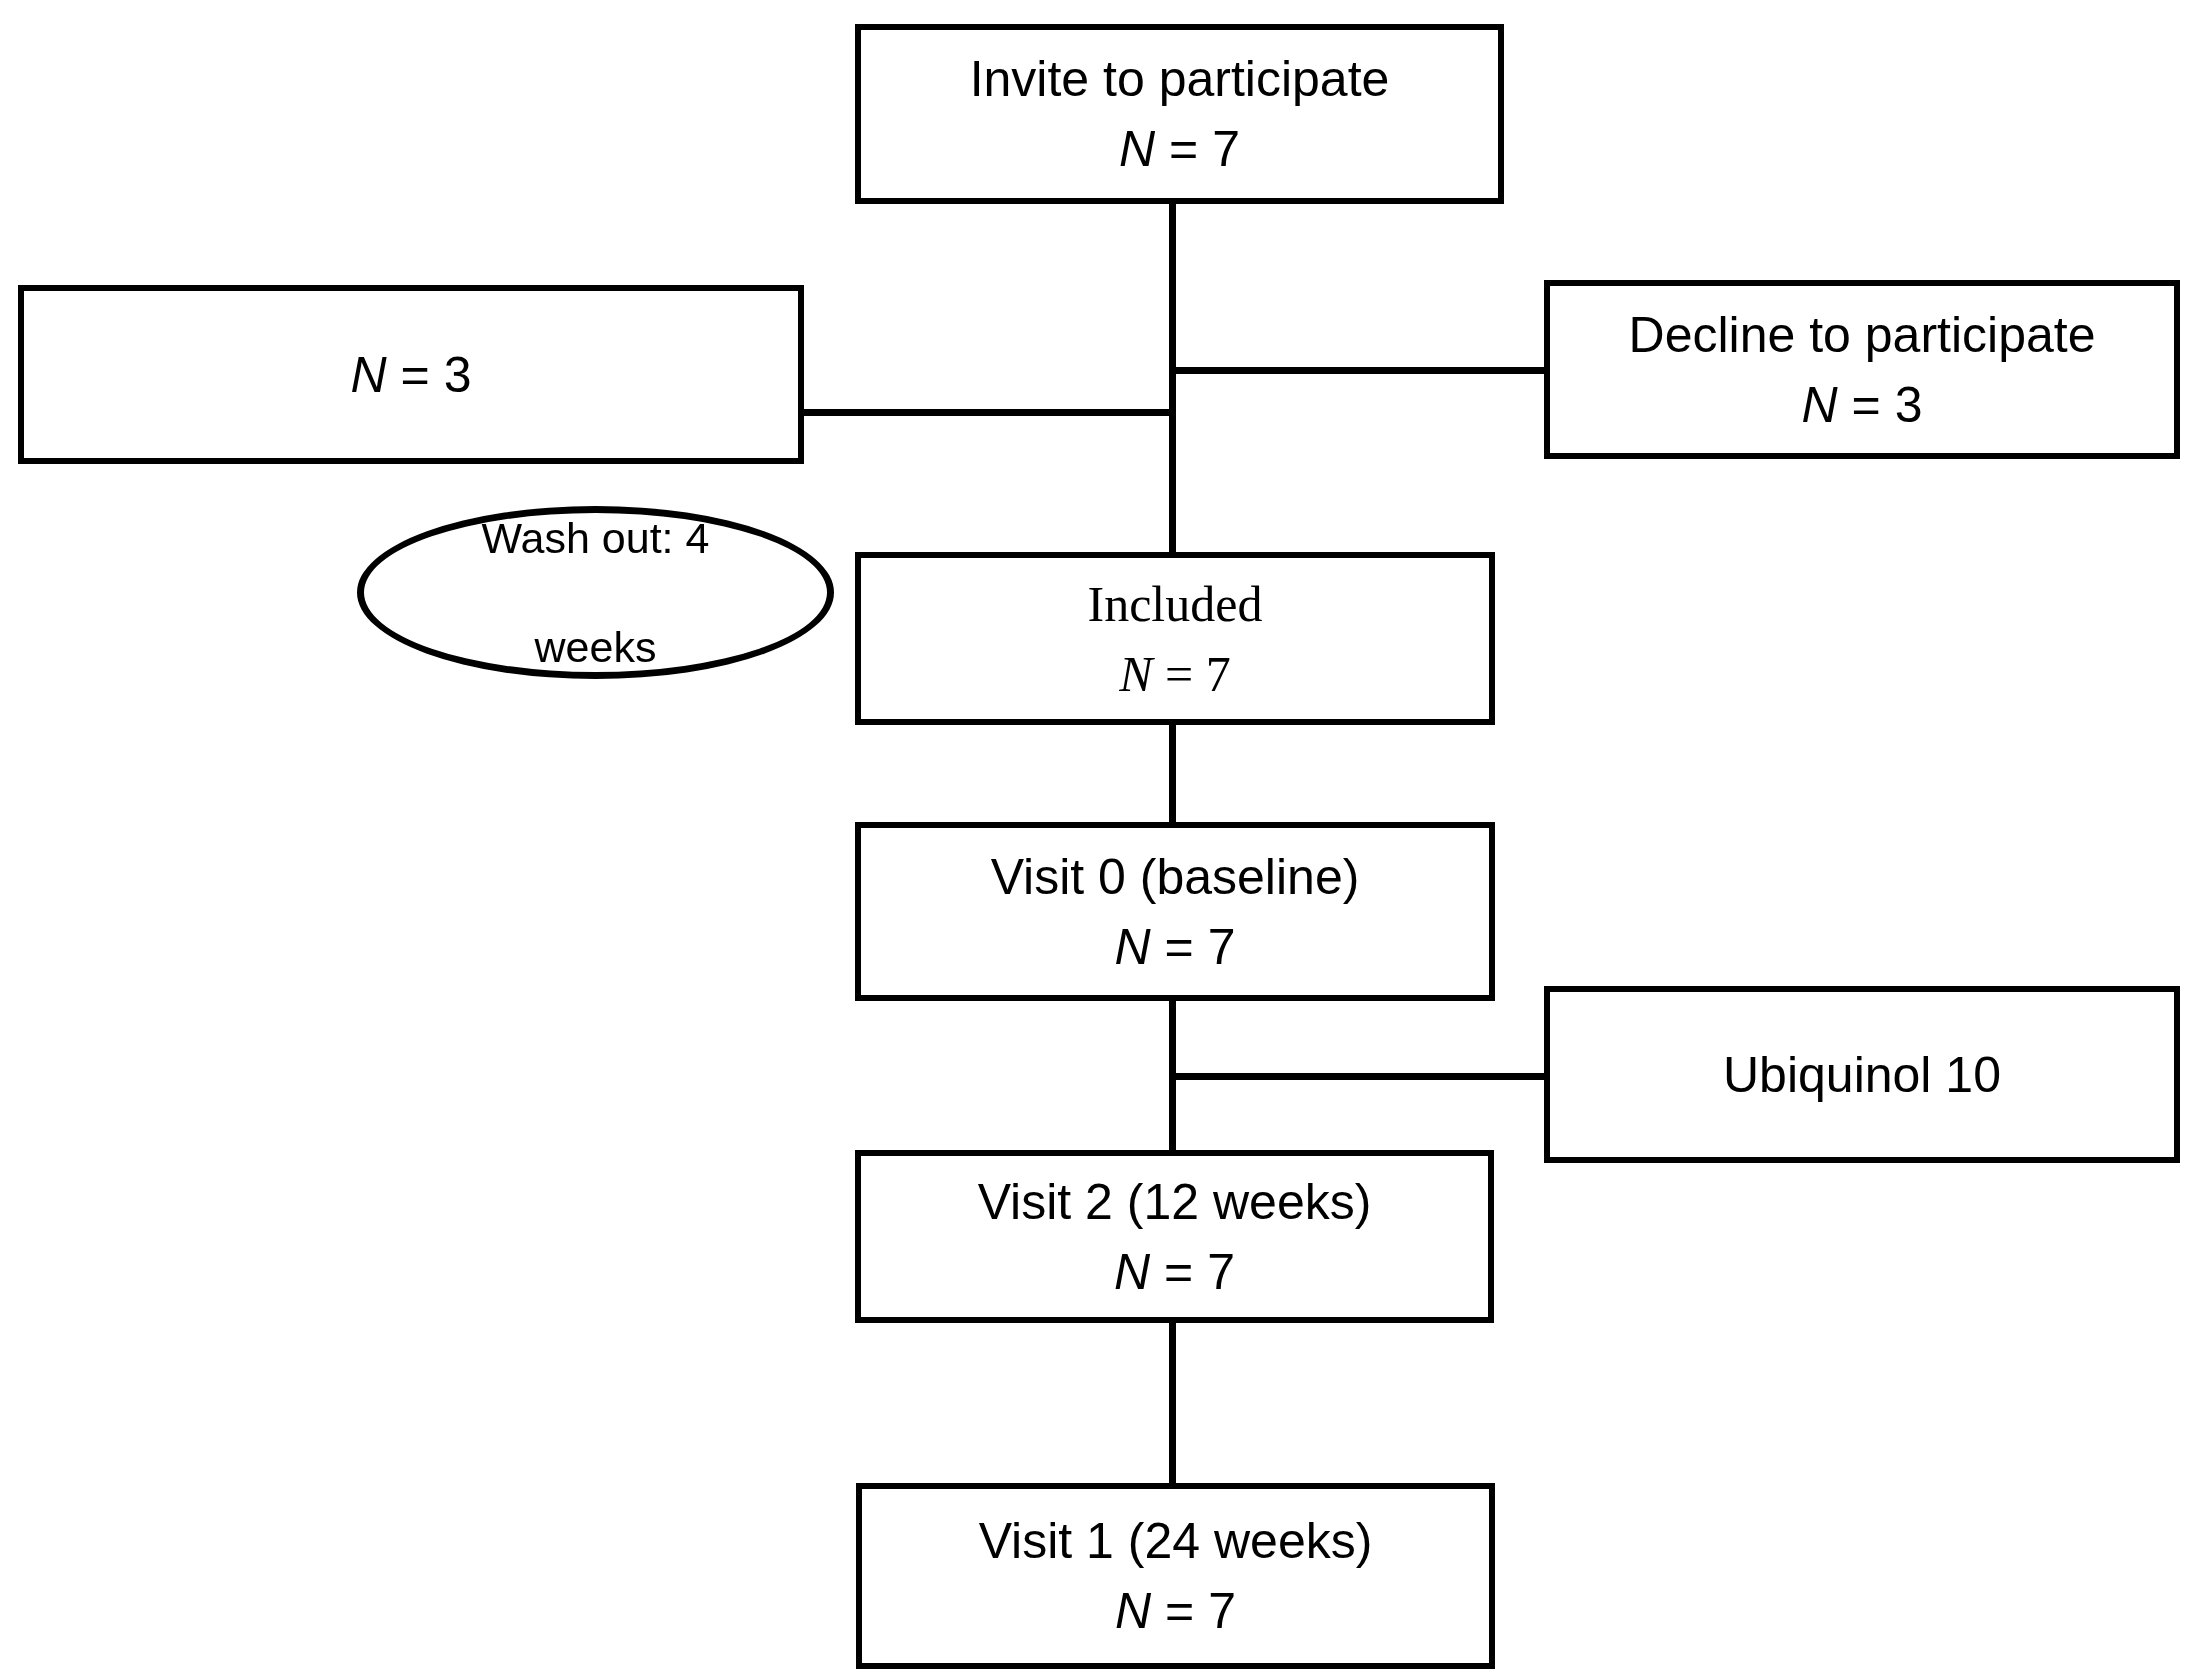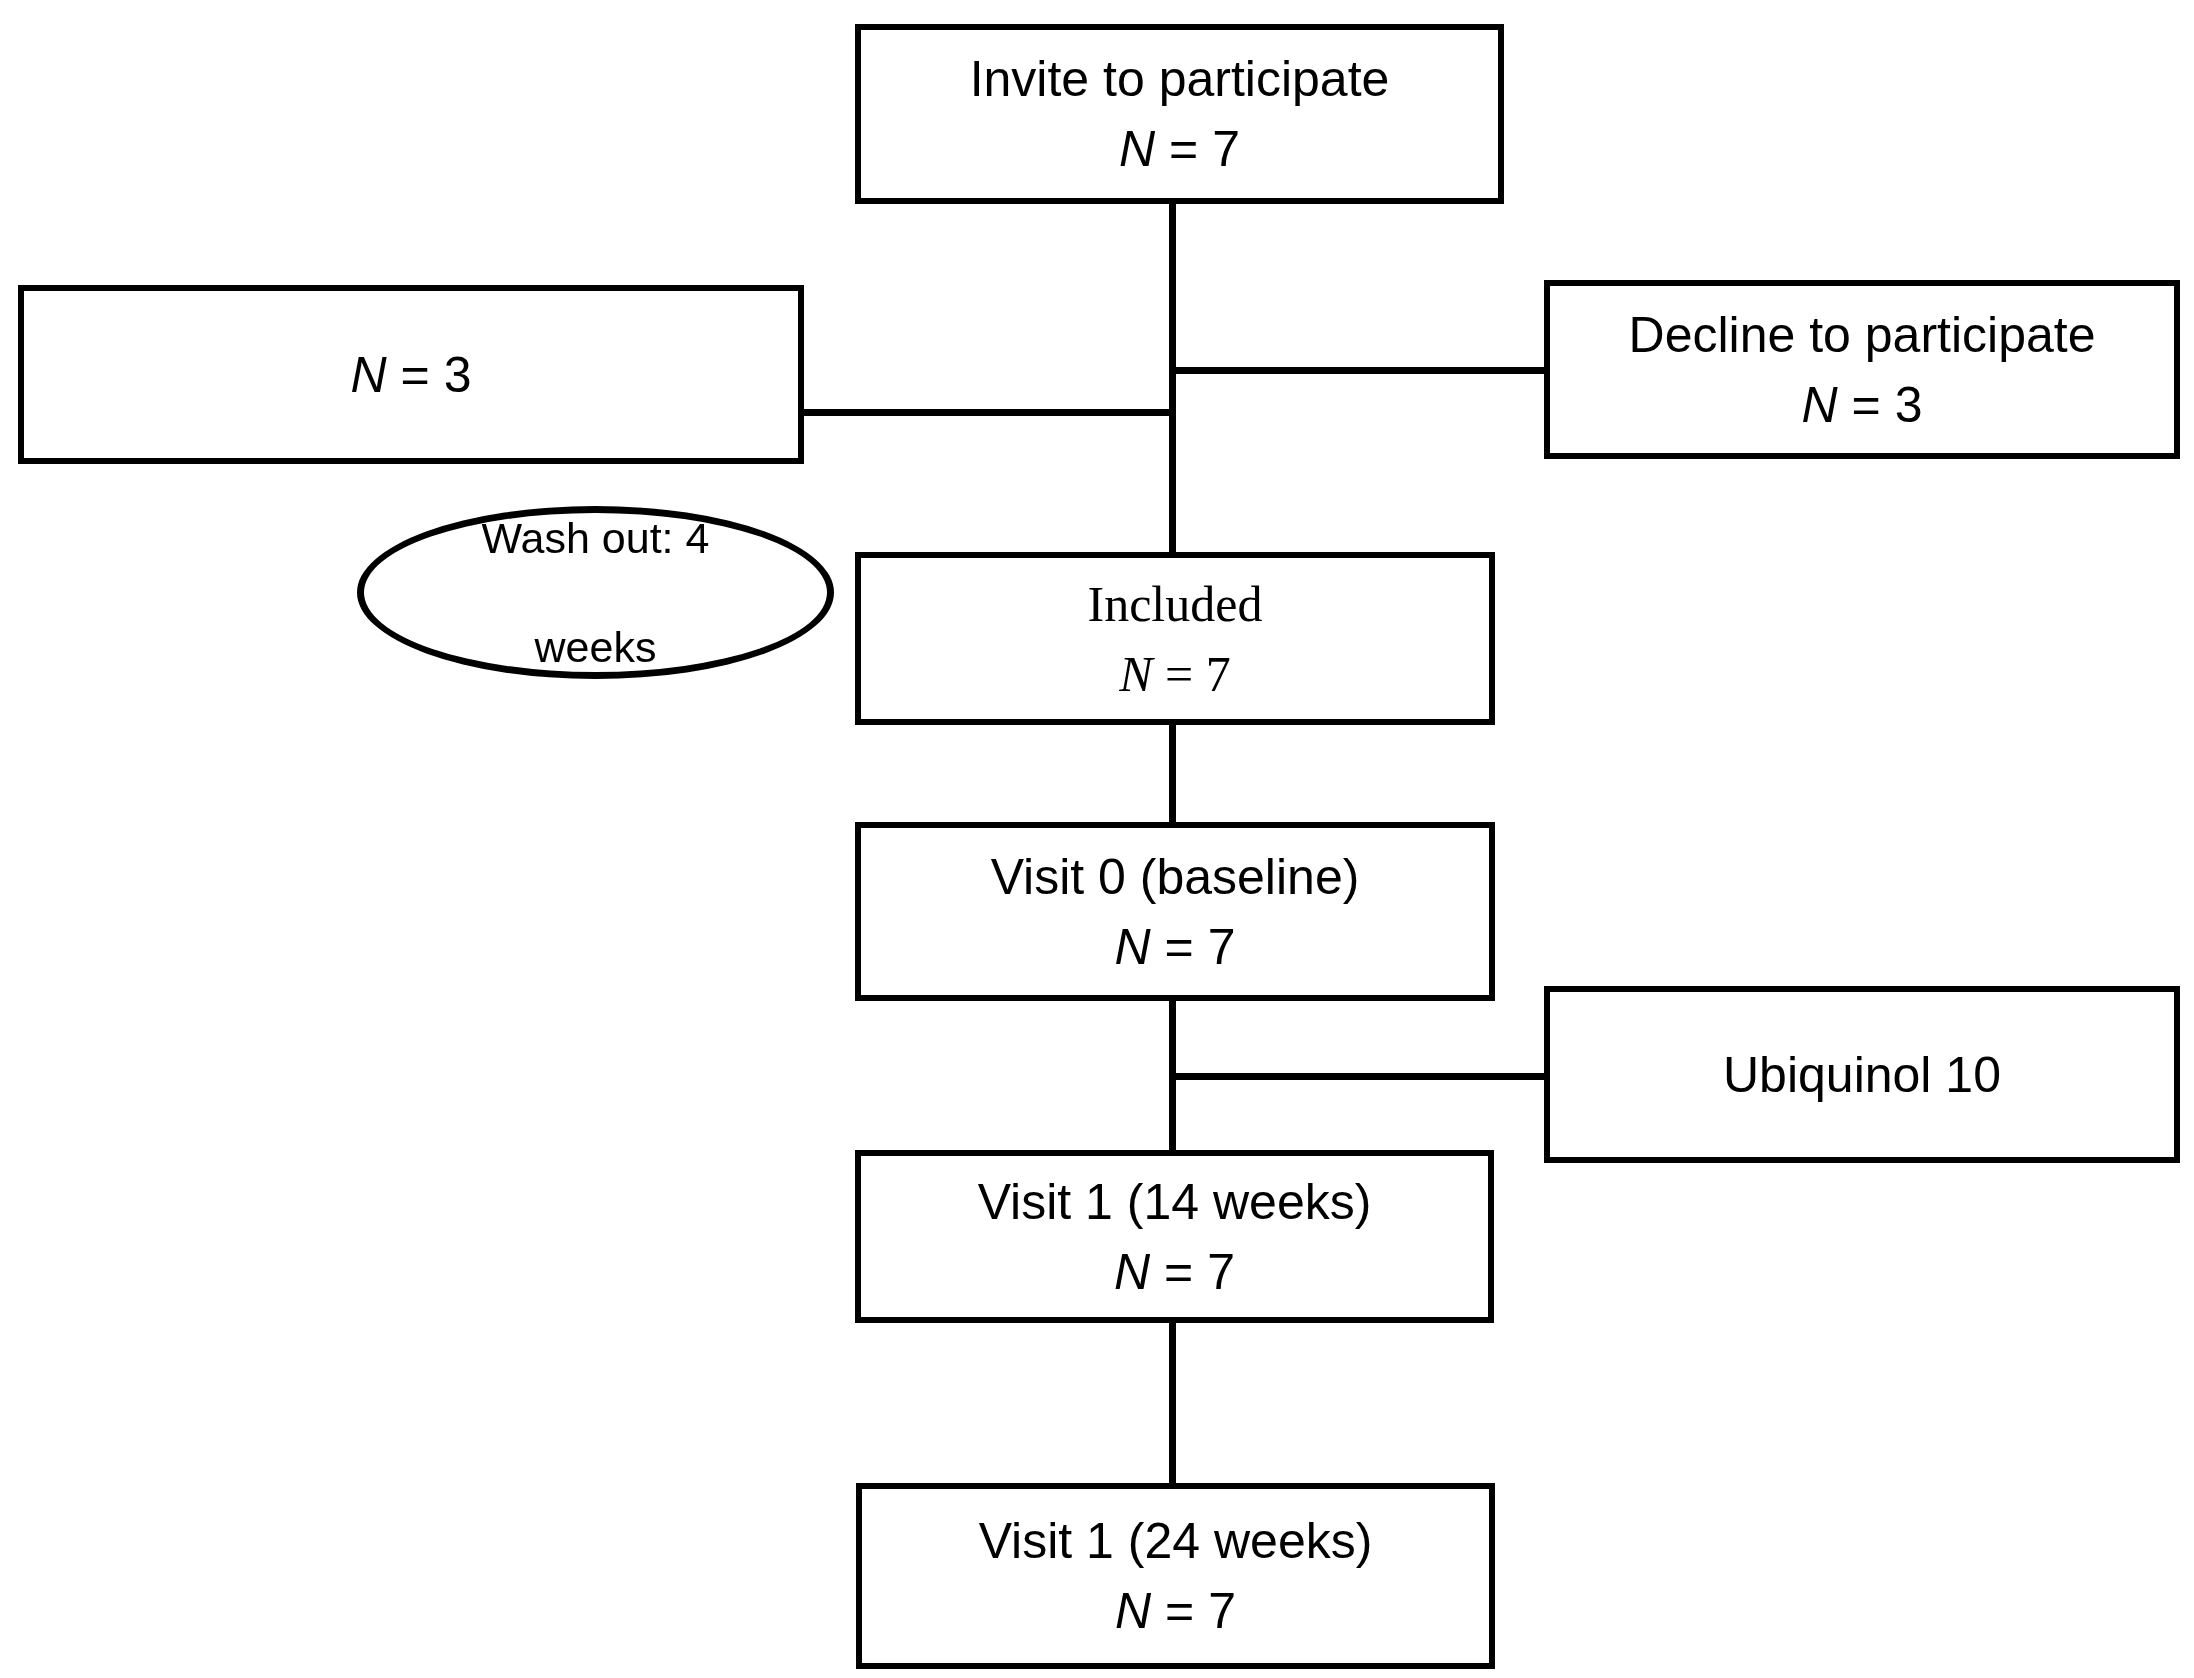--- a/index.html
+++ b/index.html
@@ -96,21 +96,21 @@
   <div class="node" id="n-visit0">
     <div>Visit 0 (baseline)</div>
     <div class="nline">N = 7</div>
   </div>
 
   <div class="node" id="n-ubiquinol">
     <div>Ubiquinol 10</div>
   </div>
 
   <div class="node" id="n-visit1-12">
-    <div>Visit 1 (14 weeks)</div>
+    <div>Visit 2 (12 weeks)</div>
     <div class="nline">N = 7</div>
   </div>
 
   <div class="node" id="n-visit1-24">
     <div>Visit 1 (24 weeks)</div>
     <div class="nline">N = 7</div>
   </div>
 
 </div>
 

